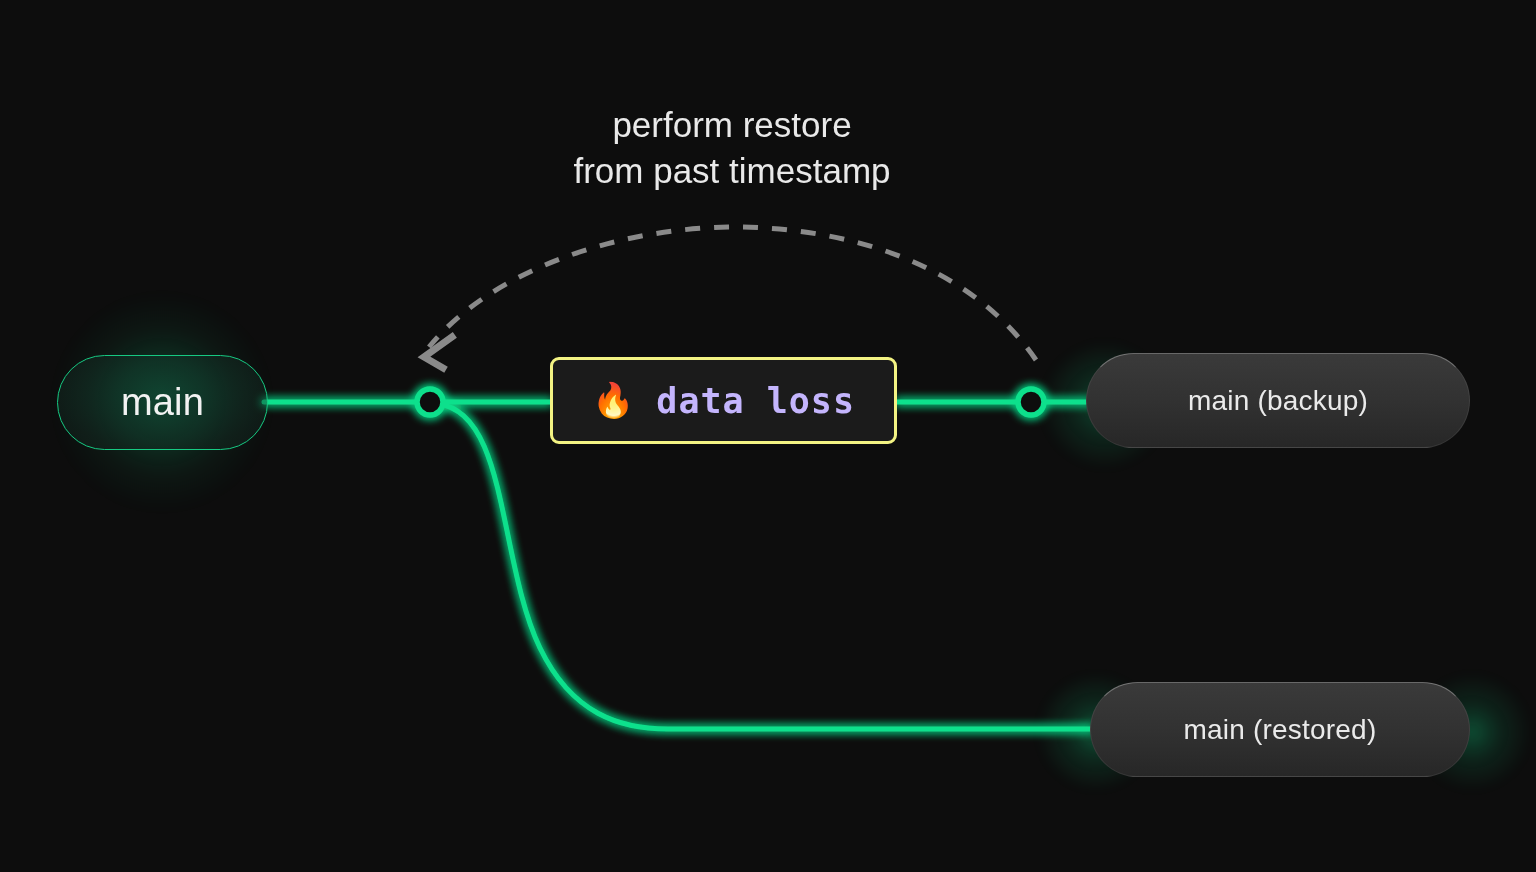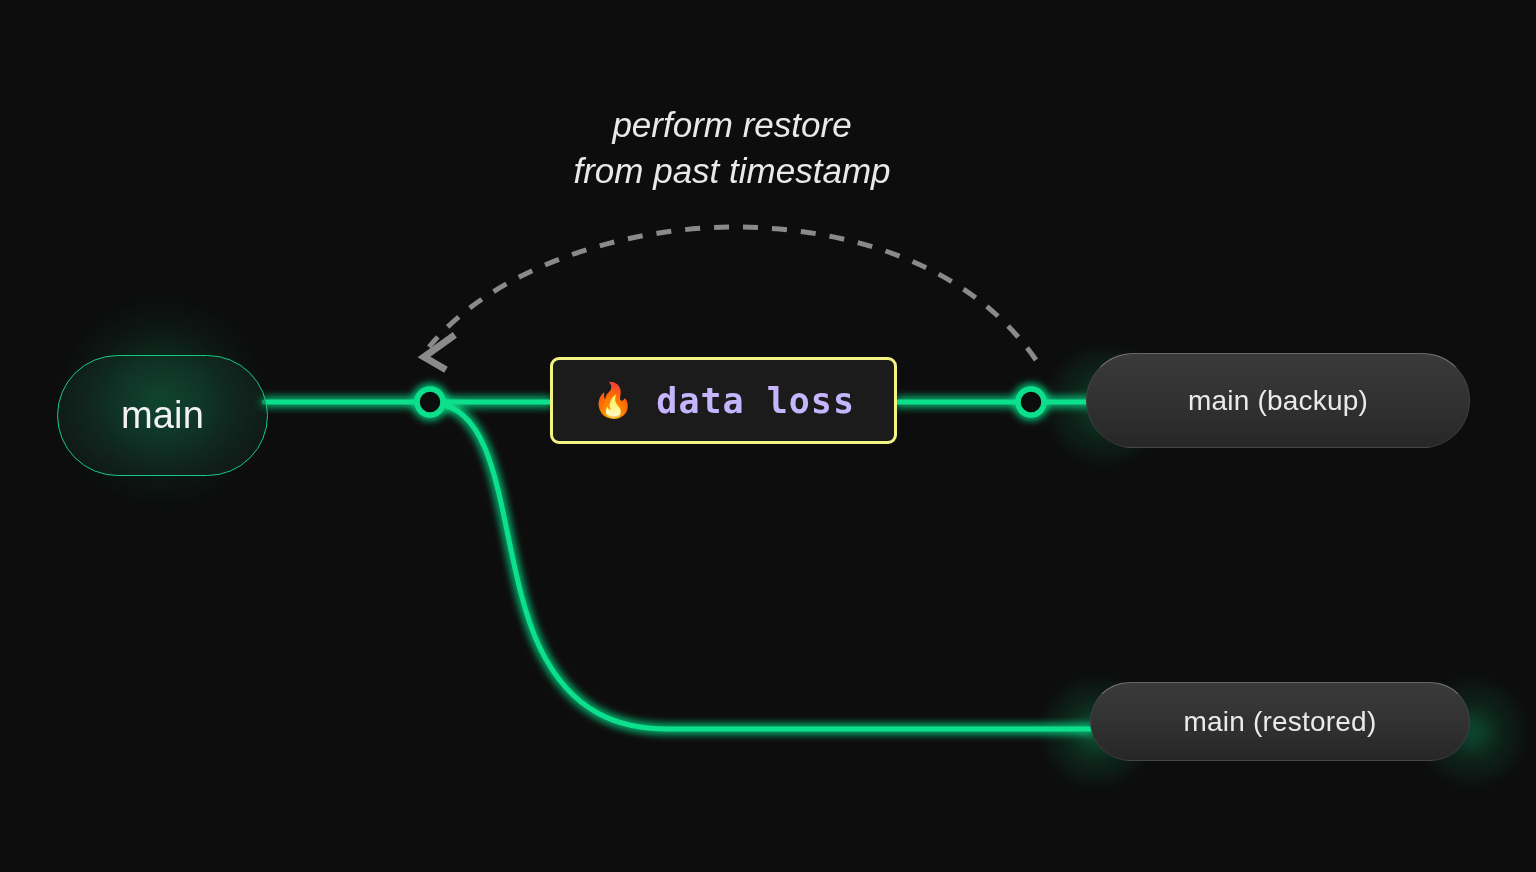--- a/index.html
+++ b/index.html
@@ -86,21 +86,21 @@
     border-radius: 999px;
     box-sizing: border-box;
     color: #f2f2f2;
     white-space: nowrap;
   }
 
   .node-main {
     left: 57px;
     top: 355px;
     width: 211px;
-    height: 121px;
+    height: 95px;
     border: 1.6px solid #16c982;
     background:
       radial-gradient(120% 130% at 50% 40%,
         rgba(18,70,52,0.55) 0%,
         rgba(20,44,36,0.42) 45%,
         rgba(24,30,28,0.30) 100%);
     font-size: 38px;
     letter-spacing: 0.2px;
   }
 
@@ -115,21 +115,21 @@
   .node-backup {
     left: 1086px;
     top: 353px;
     width: 384px;
     height: 95px;
   }
   .node-restored {
     left: 1090px;
     top: 682px;
     width: 380px;
-    height: 79px;
+    height: 95px;
   }
 
   
   .box-dataloss {
     position: absolute;
     left: 550px;
     top: 357px;
     width: 347px;
     height: 87px;
     box-sizing: border-box;
@@ -159,21 +159,20 @@
   .caption {
     position: absolute;
     left: 0;
     top: 102px;
     width: 1464px;
     text-align: center;
     color: #e9e9e9;
     font-size: 35px;
     line-height: 46px;
     white-space: pre-line;
-    font-style: italic;
   }
 </style>
 </head>
 <body>
 
 <div id="stage">
 
   <div class="glow glow-main"></div>
   <div class="glow glow-backup"></div>
   <div class="glow glow-restored-l"></div>

